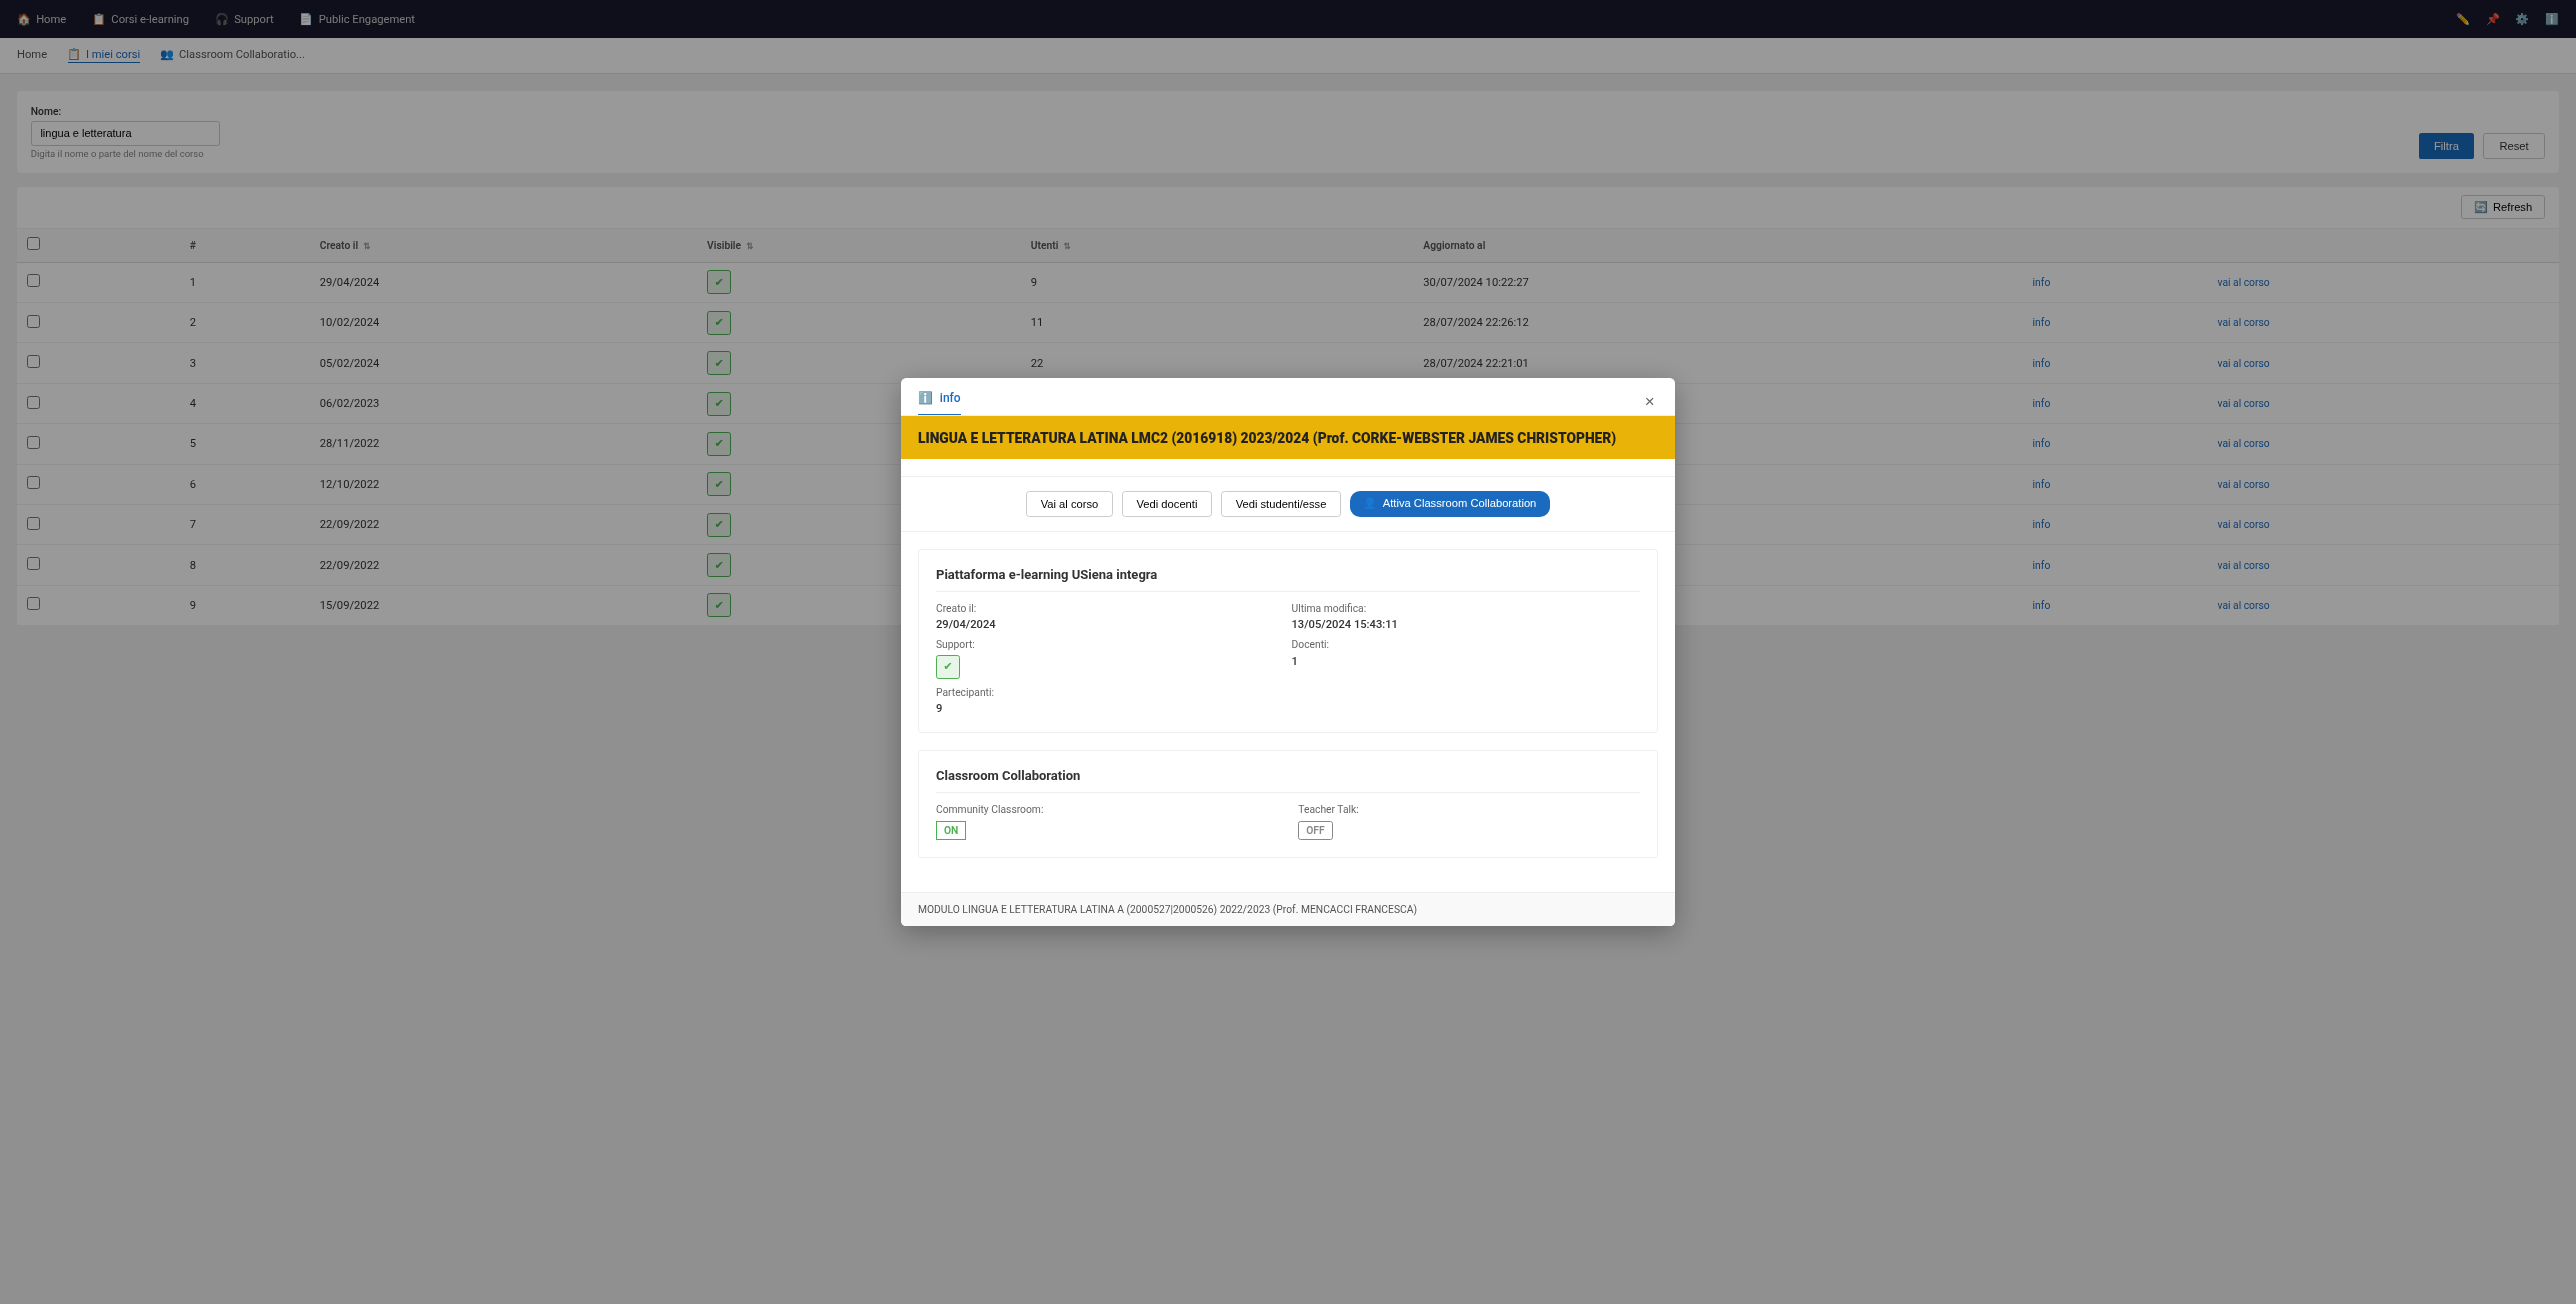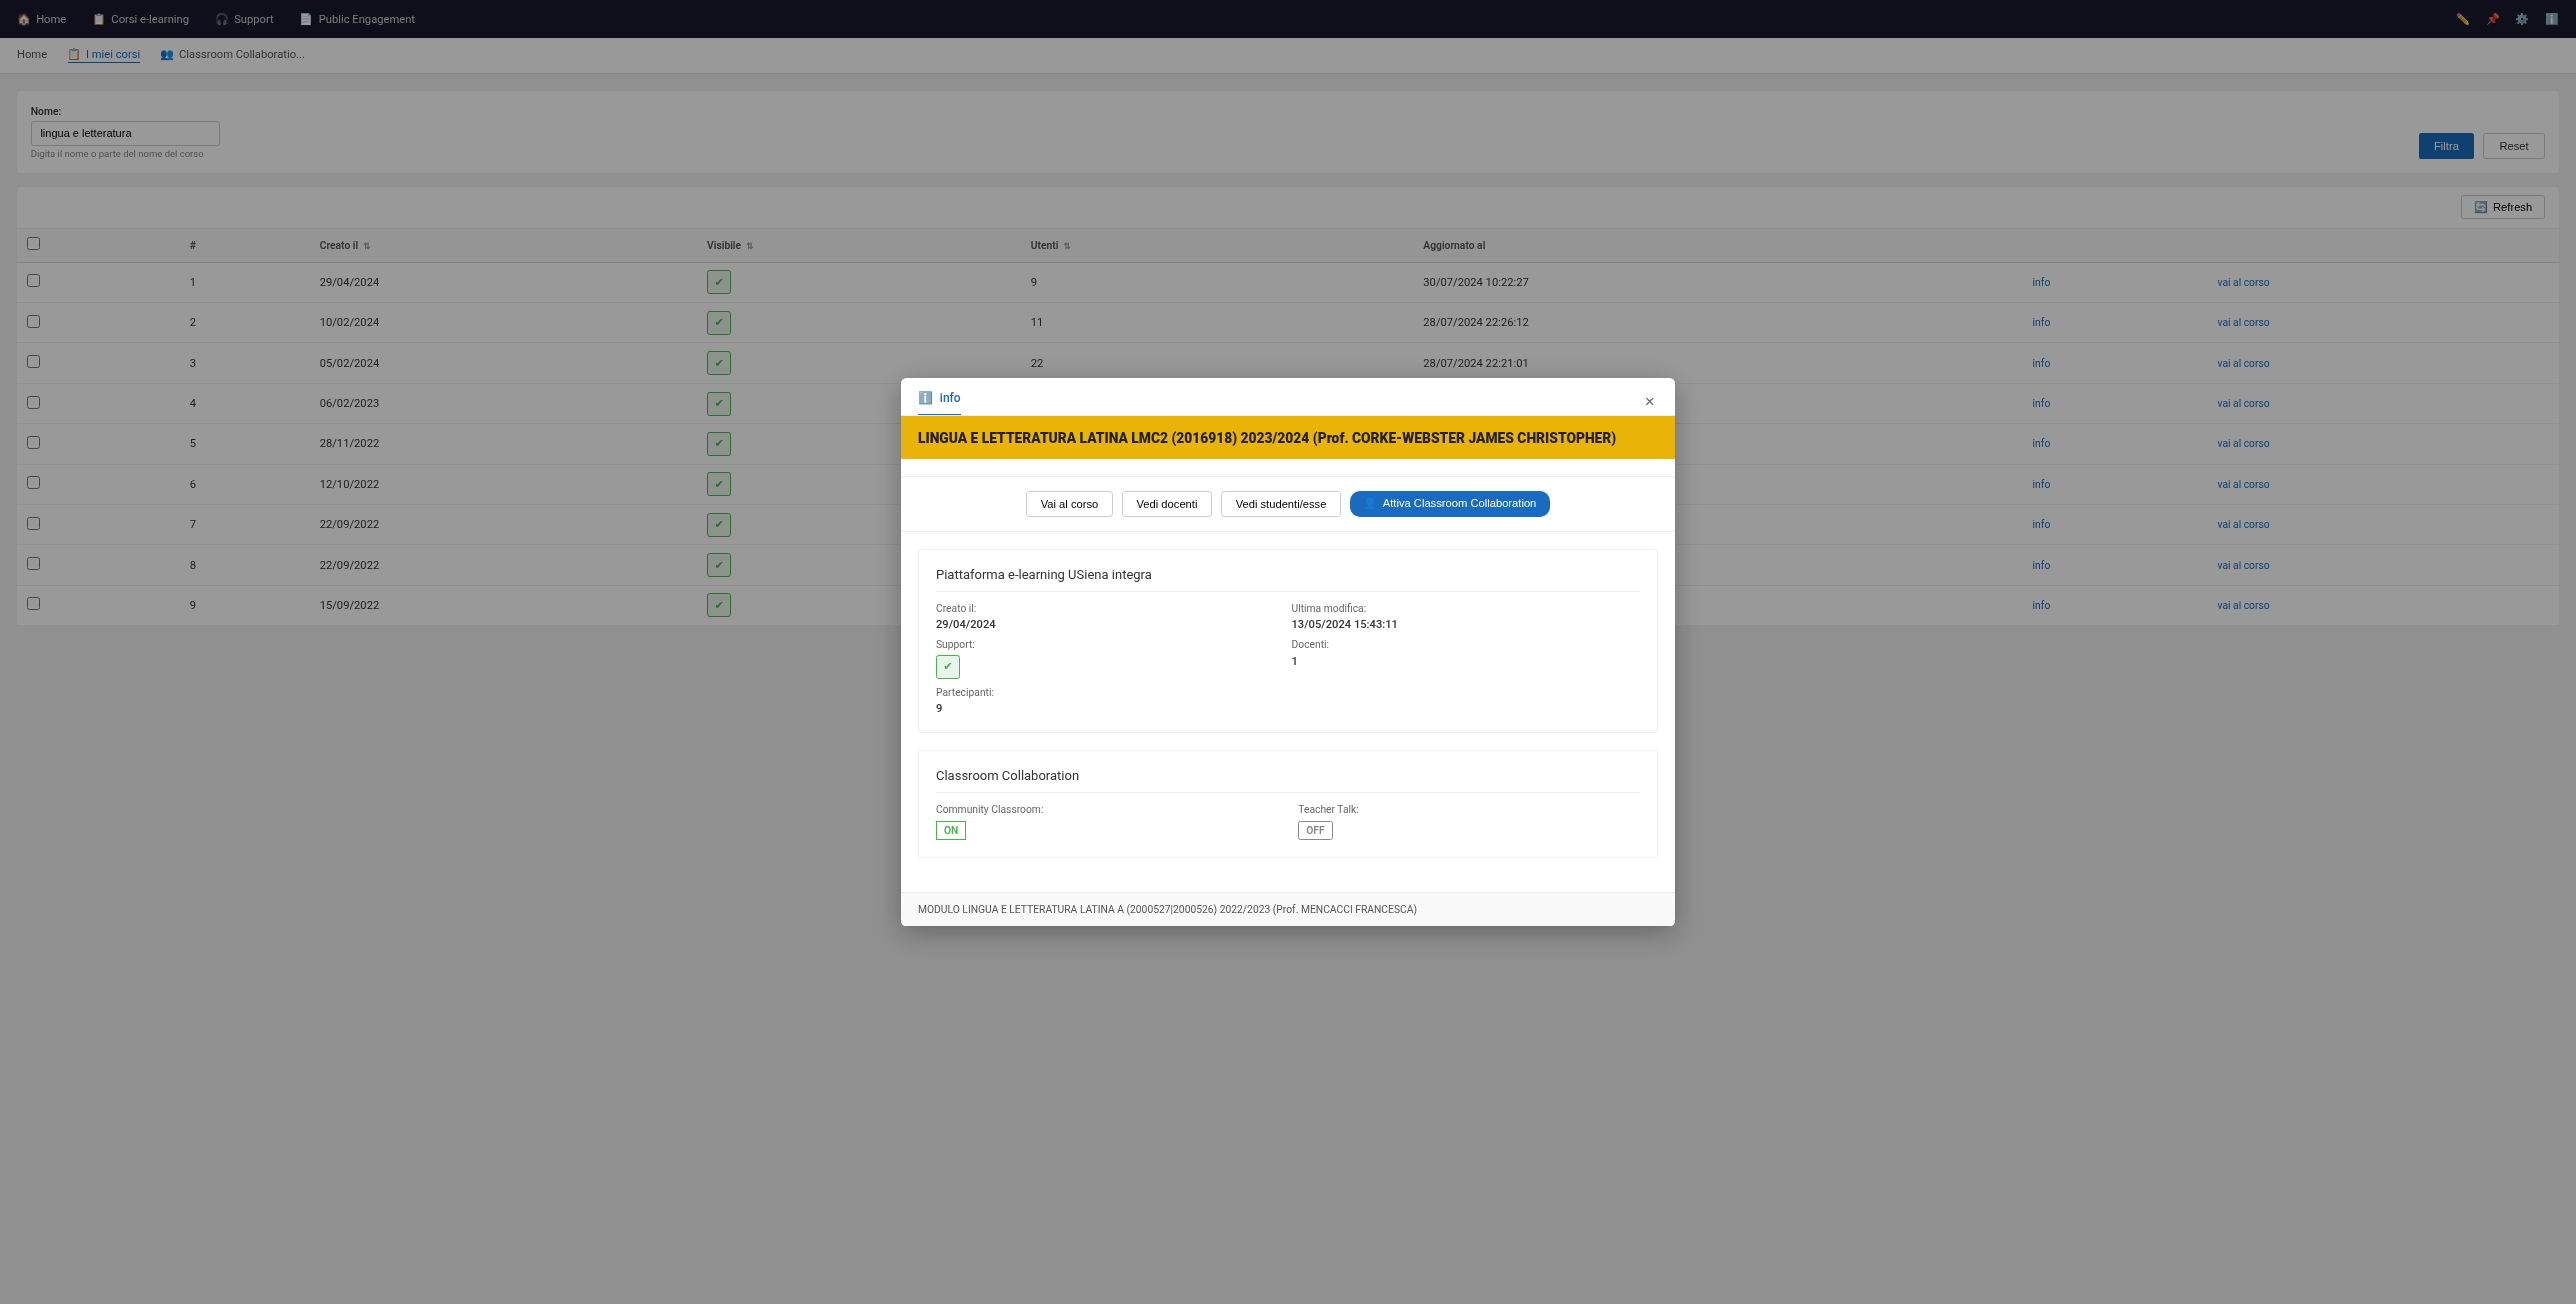--- a/index.html
+++ b/index.html
@@ -91,21 +91,21 @@
       display: flex; gap: 8.6px; justify-content: center;
       padding: 13.8px 0;
       border-top: 0.9px solid #eee;
       border-bottom: 0.9px solid #eee;
       margin-bottom: 17px;
     }
     .btn-outline { background: #fff; border: 0.9px solid #ccc; padding: 6px 13.8px; border-radius: 3.4px; cursor: pointer; font-size: 11.2px; }
     .btn-blue-fill { background: #1a6bbf; color: #fff; border: none; padding: 6px 13.8px; border-radius: 10px; cursor: pointer; font-size: 11.2px; display: flex; align-items: flex-start; gap: 5.2px; }
 
     .modal-section { margin-bottom: 17px; padding: 17px; border: 0.9px solid #eee; border-radius: 3.4px; }
-    .modal-section-title { font-size: 13px; font-weight: 400; margin-bottom: 10.3px; padding-bottom: 8.6px; border-bottom: 0.9px solid #eee; }
+    .modal-section-title { font-size: 13px; font-weight: 700; margin-bottom: 10.3px; padding-bottom: 8.6px; border-bottom: 0.9px solid #eee; }
 
     .info-grid { display: grid; grid-template-columns: 1fr 1fr; gap: 7px; }
     .info-label { font-size: 10.3px; color: #666; margin-bottom: 3.4px; }
     .info-value { font-size: 11.2px; font-weight: 500; }
 
     .status-badge-green { display: inline-flex; align-items: center; justify-content: center; width: 24px; height: 24px; background: #e8f5e9; border: 0.9px solid #4caf50; border-radius: 2.6px; color: #4caf50; }
     .status-badge-on { display: inline-block; border: 0.9px solid #4caf50; color: #4caf50; padding: 1.7px 6.9px; border-radius: 0; font-size: 10.3px; font-weight: 600; }
     .status-badge-off { display: inline-block; border: 0.9px solid #888; color: #888; padding: 1.7px 6.9px; border-radius: 2.6px; font-size: 10.3px; font-weight: 600; }
 
     .classroom-grid { display: grid; grid-template-columns: 1fr 1fr; gap: 20.6px; margin-top: 6.9px; }

